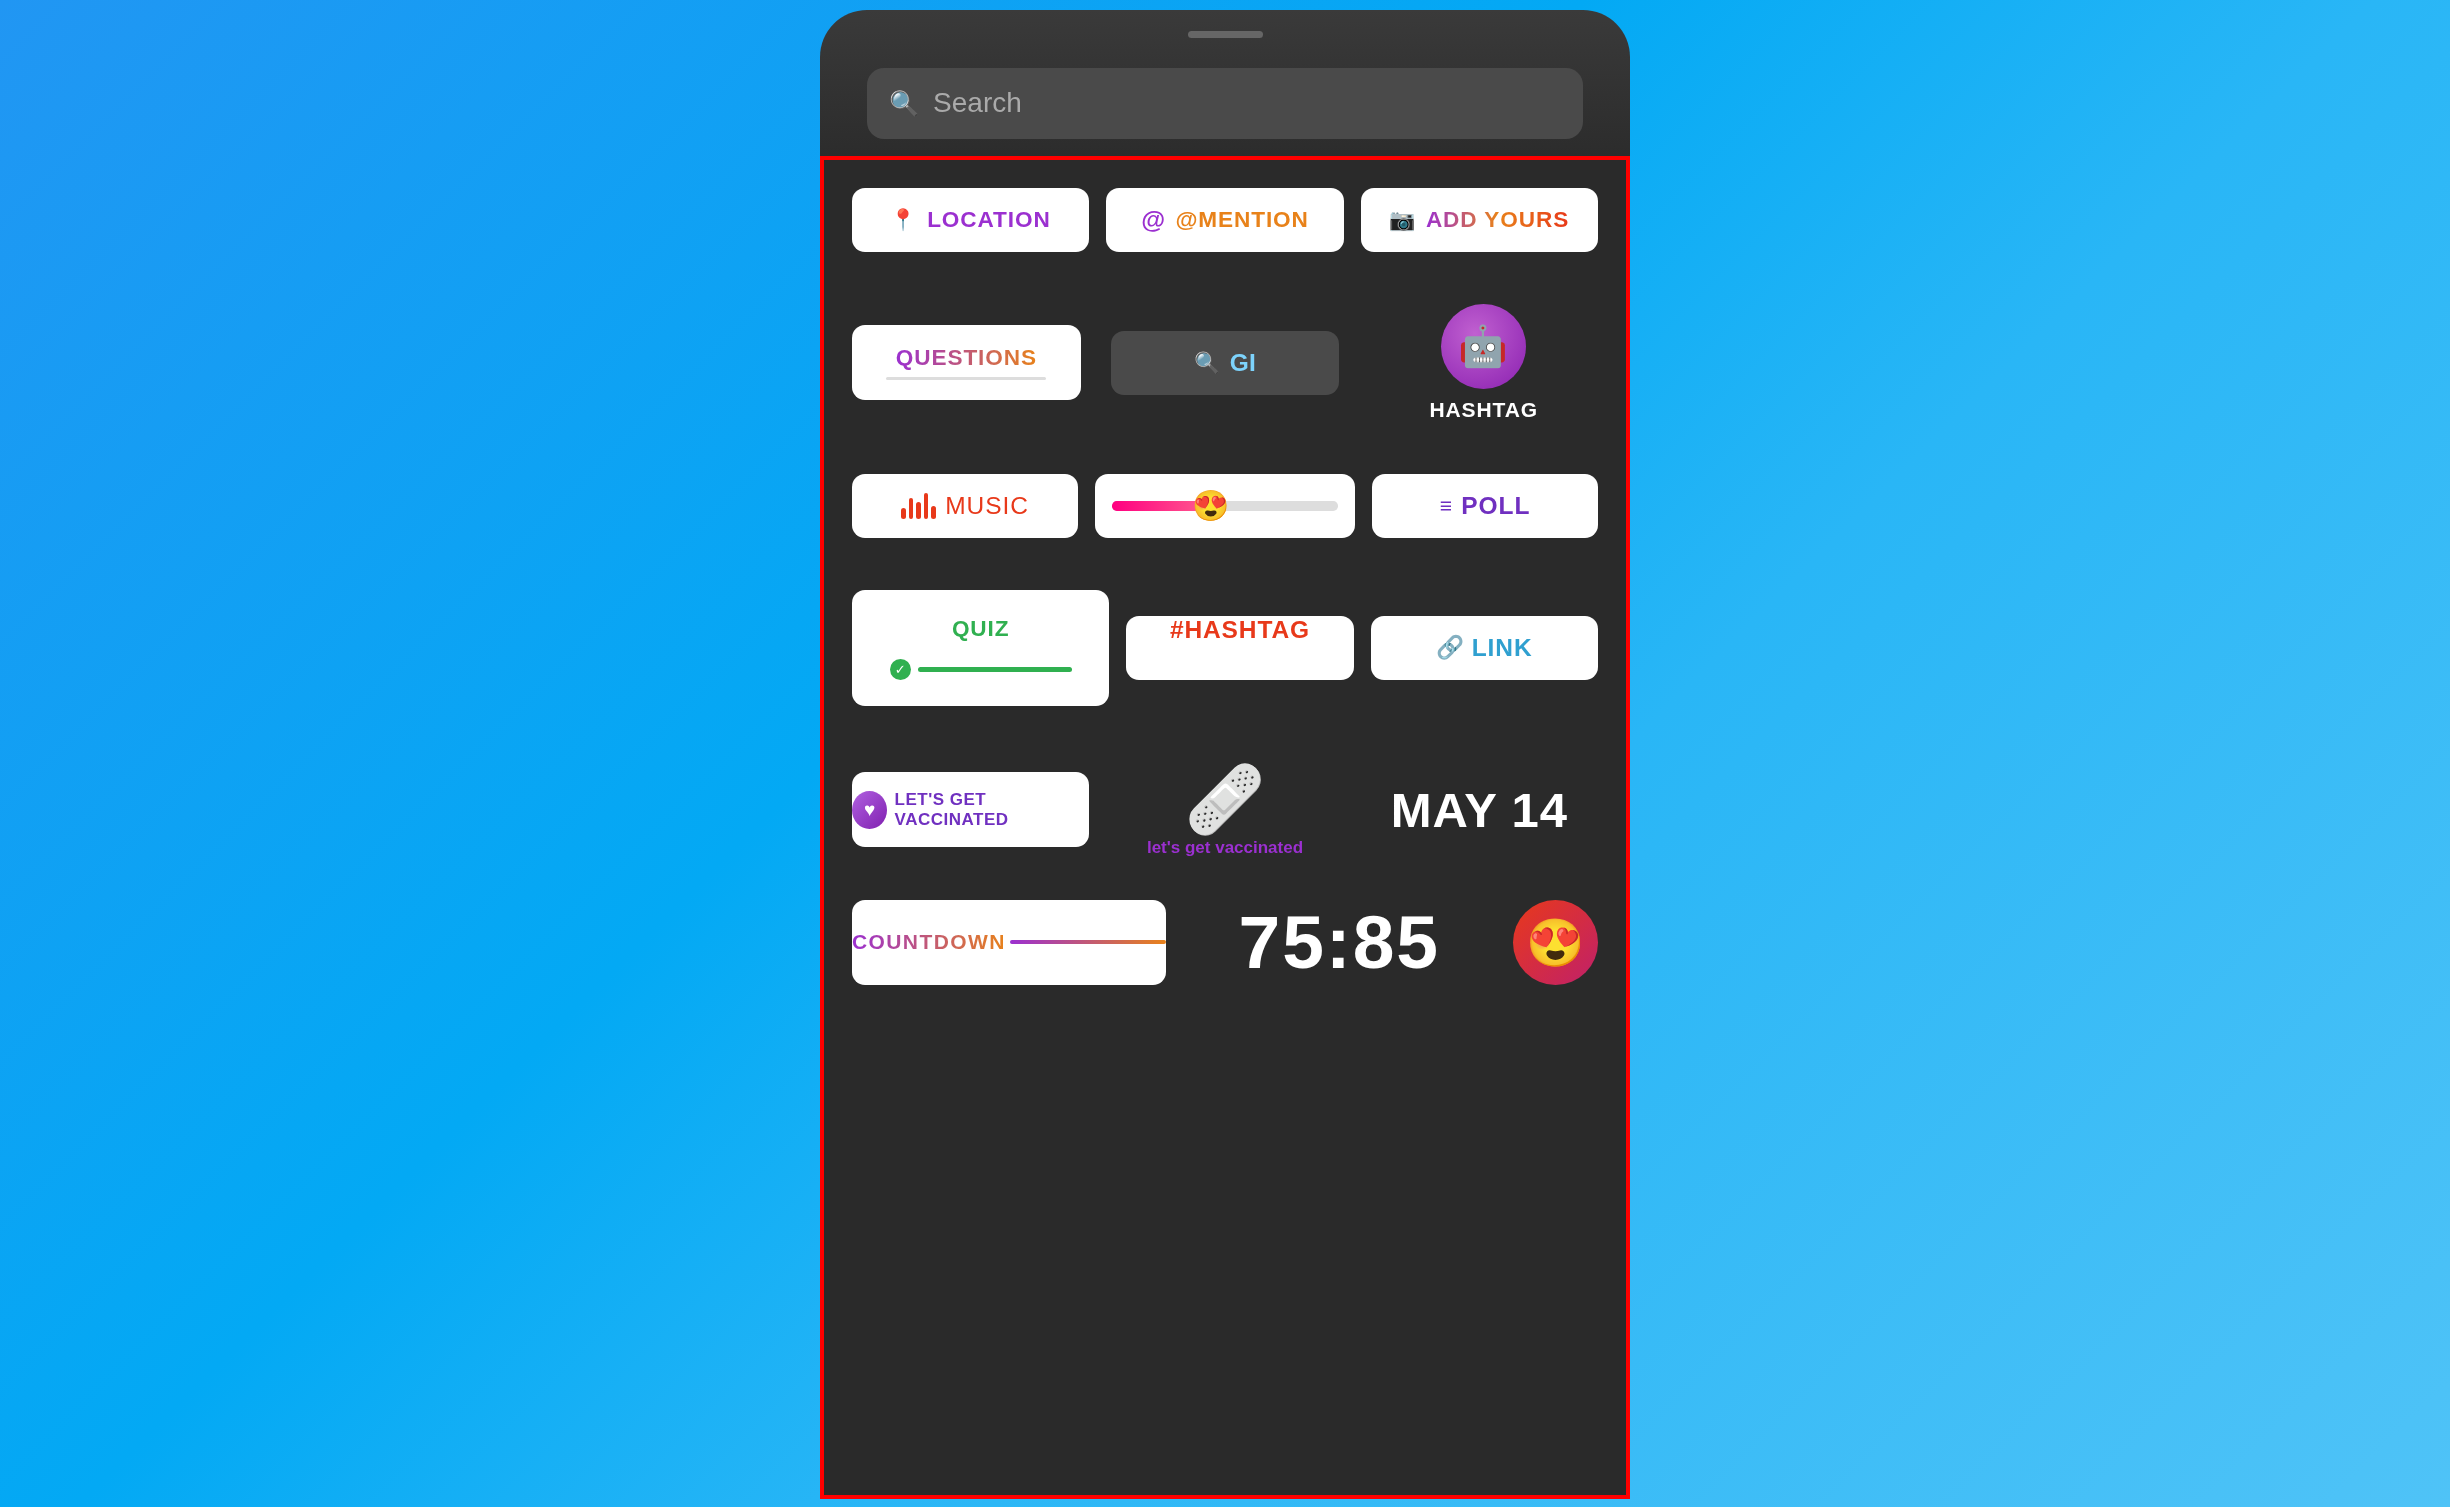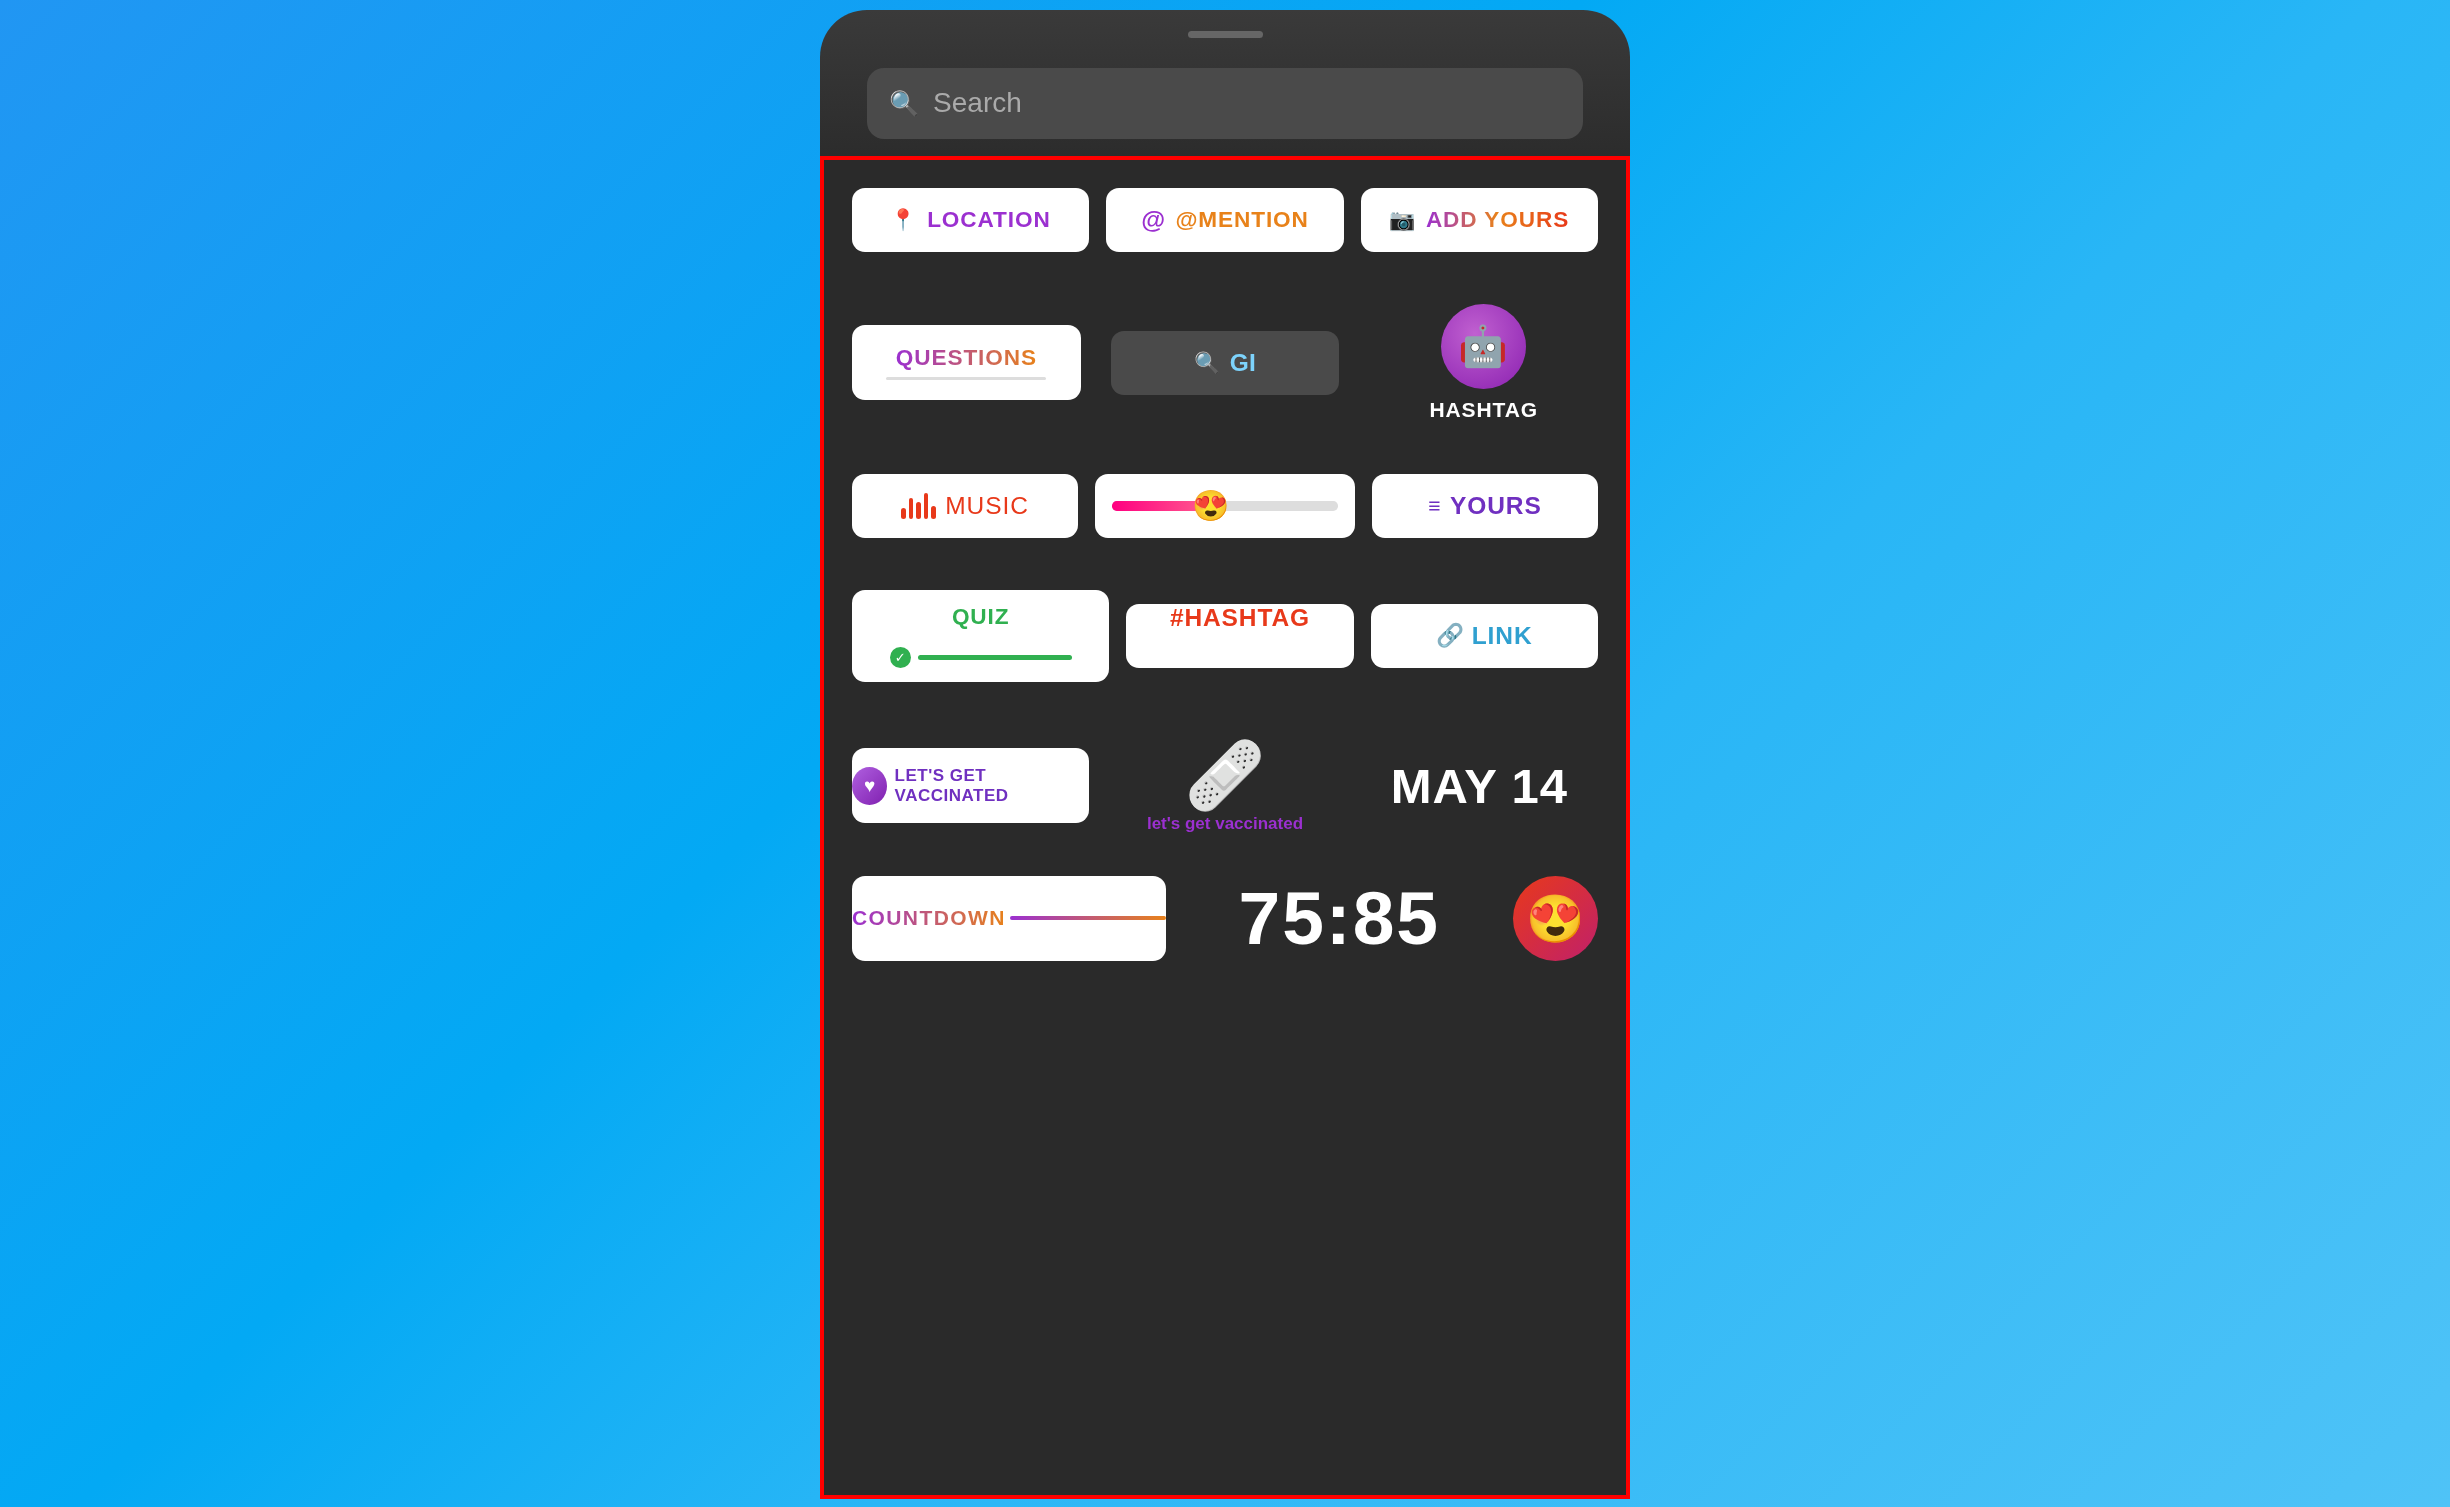--- a/index.html
+++ b/index.html
@@ -286,21 +286,21 @@
     
     .row4 {
       display: flex;
       justify-content: space-between;
       margin-bottom: 52px;
       gap: 17px;
       align-items: center;
     }
     .quiz-sticker {
       flex: 1;
-      height: 92px;
+      height: 116px;
       background: white;
       border-radius: 13px;
       display: flex;
       flex-direction: column;
       align-items: center;
       justify-content: center;
       padding: 28px 15px;
       cursor: pointer;
       gap: 5.7px;
     }
@@ -569,21 +569,21 @@
         <span class="music-label">MUSIC</span>
       </div>
       <div class="slider-sticker">
         <div class="slider-track">
           <div class="slider-fill"></div>
           <span class="slider-thumb">😍</span>
         </div>
       </div>
       <div class="pill-poll">
         <span class="poll-icon">≡</span>
-        <span class="poll-label">YOURS</span>
+        <span class="poll-label">POLL</span>
       </div>
     </div>
 
     <div class="row4">
       <div class="quiz-sticker">
         <span class="quiz-label">QUIZ</span>
         <div class="quiz-line"></div>
         <div class="quiz-line2"></div>
         <div class="quiz-check-row">
           <div class="quiz-check">✓</div>

